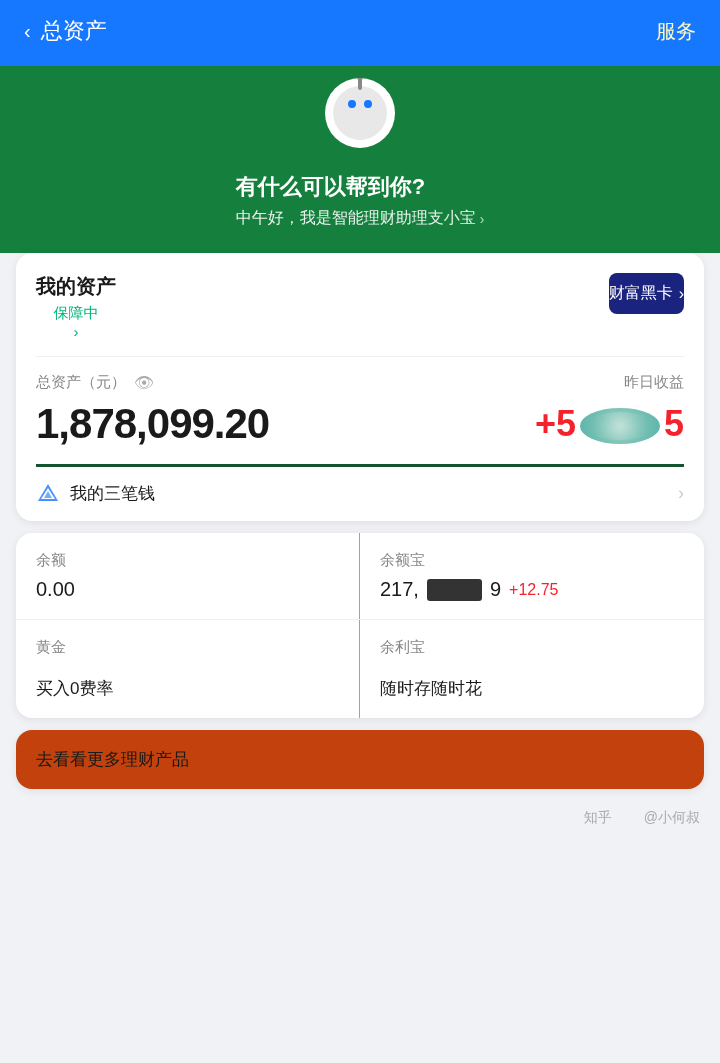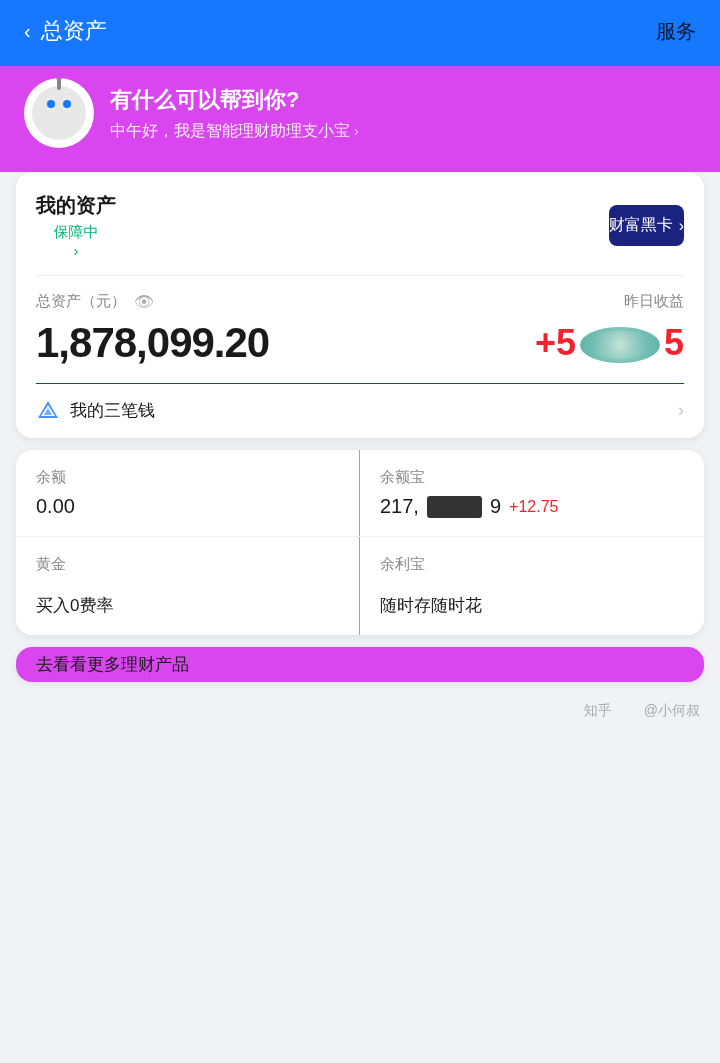--- a/index.html
+++ b/index.html
@@ -25,31 +25,32 @@
       gap: 10px;
       color: white;
       font-size: 22px;
       font-weight: 500;
     }
     .back-icon {
       font-size: 20px;
       color: white;
     }
     .header-right {
-      color: #0f172a;
+      color: #fef9c3;
       font-size: 20px;
     }
 
     
     .assistant-banner {
-      background: #d946ef;
+      background: #15803d;
       padding: 12px 24px 24px;
       display: flex;
       align-items: center;
-      gap: 16px;
+      gap: 24px;
+      flex-direction: column;
     }
     .assistant-avatar {
       width: 70px;
       height: 70px;
       border-radius: 50%;
       background: white;
       display: flex;
       align-items: center;
       justify-content: center;
       flex-shrink: 0;
@@ -123,21 +124,21 @@
     .main-card {
       background: white;
       margin: 0 16px 12px;
       border-radius: 16px;
       padding: 20px 20px 0;
       box-shadow: 0 2px 8px rgba(0,0,0,0.08);
     }
     .card-header {
       display: flex;
       justify-content: space-between;
-      align-items: center;
+      align-items: flex-start;
       margin-bottom: 8px;
     }
     .card-title {
       font-size: 20px;
       font-weight: 600;
       color: #1a1a1a;
     }
     .card-status {
       font-size: 15px;
       color: #00b578;
@@ -226,21 +227,21 @@
       inset: 4px;
       background: radial-gradient(circle, rgba(255,255,255,0.3) 0%, transparent 70%);
       border-radius: 50%;
     }
 
     .three-money-row {
       display: flex;
       align-items: center;
       justify-content: space-between;
       padding: 14px 0 16px;
-      border-top: 1px solid #14532d;
+      border-top: 3px solid #14532d;
     }
     .three-money-left {
       display: flex;
       align-items: center;
       gap: 10px;
     }
     .triangle-icon {
       width: 24px;
       height: 24px;
     }
@@ -310,24 +311,24 @@
       vertical-align: middle;
     }
     .cell-desc {
       font-size: 17px;
       color: #1a1a1a;
       margin-top: 20px;
     }
 
     
     .more-products-row {
-      background: #d946ef;
+      background: #c2410c;
       margin: 0 16px 12px;
       border-radius: 16px;
-      padding: 6px 20px;
+      padding: 18px 20px;
       box-shadow: 0 2px 8px rgba(0,0,0,0.08);
       font-size: 17px;
       color: #1a1a1a;
     }
 
     
     .watermark {
       display: flex;
       justify-content: flex-end;
       padding: 8px 20px 16px;

